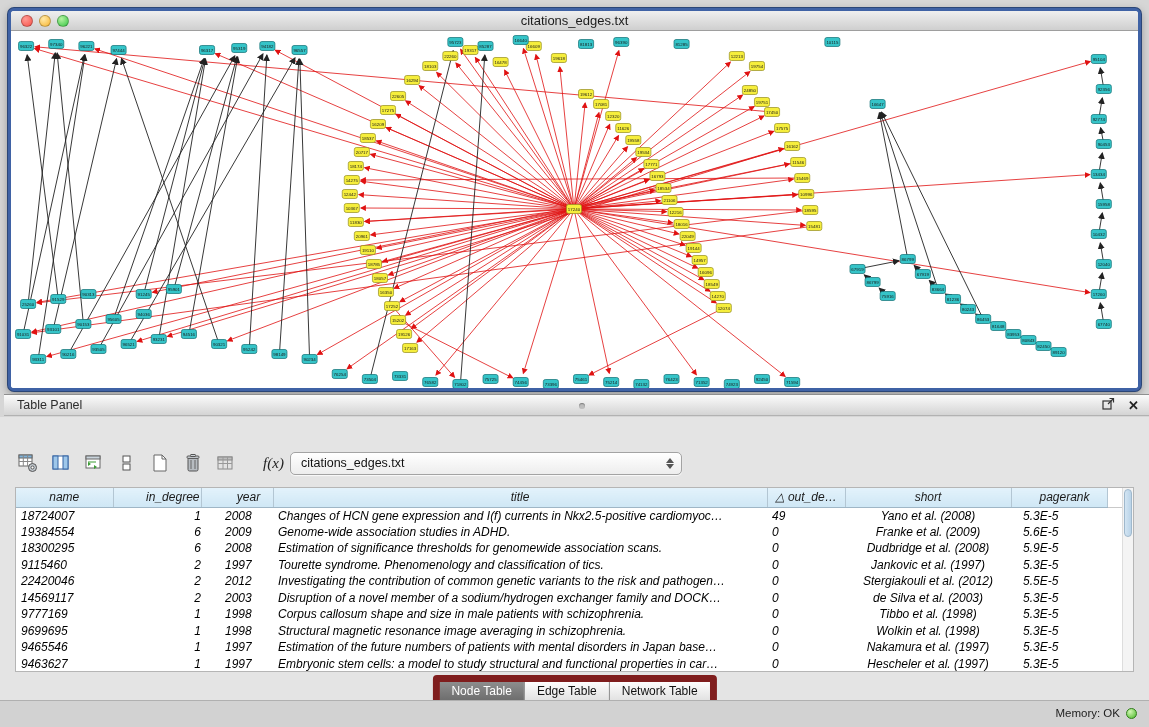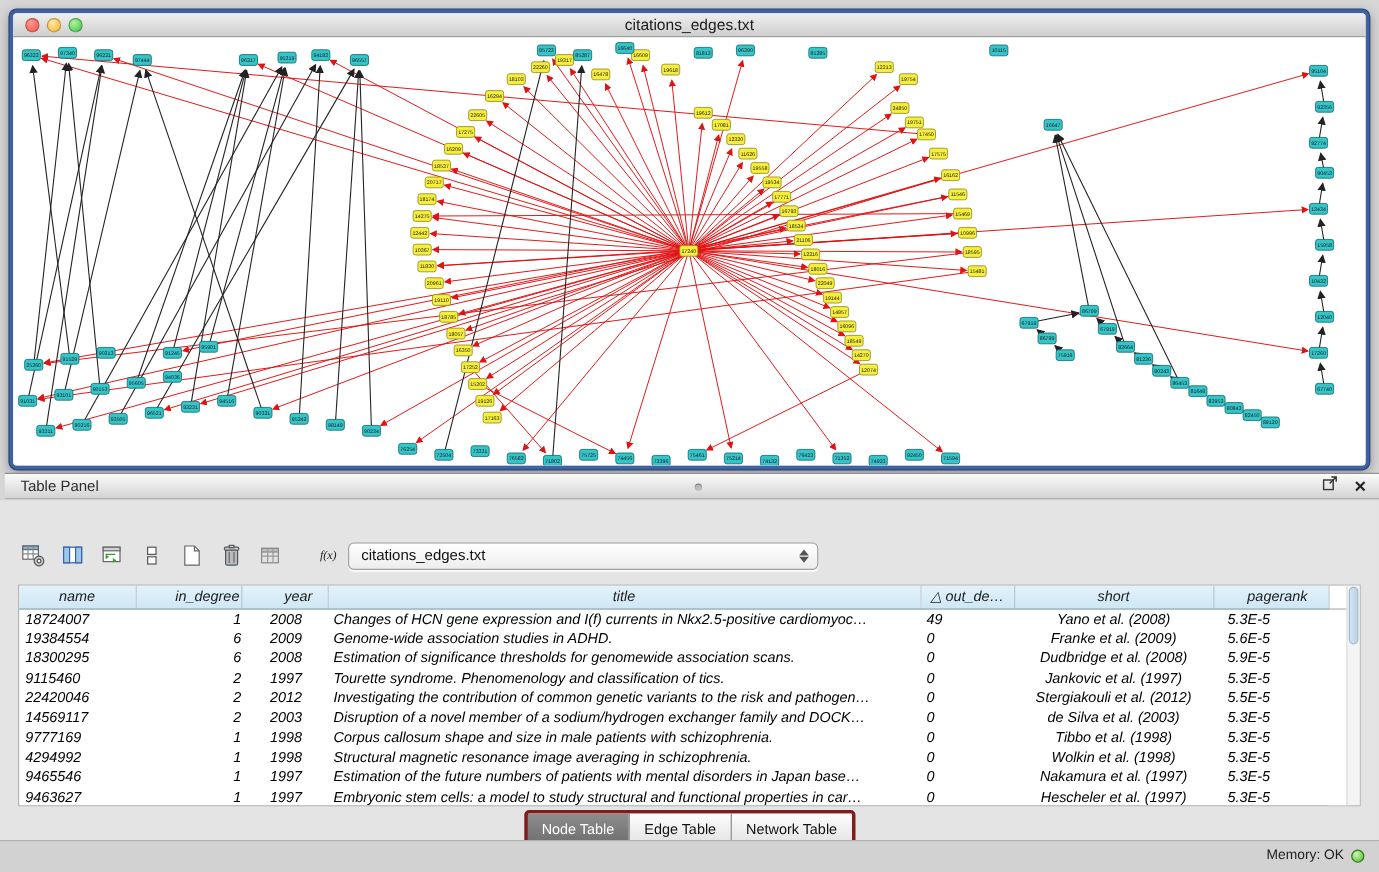--- a/index.html
+++ b/index.html
@@ -29,21 +29,21 @@
   .grip{position:absolute;left:50%;top:8px;width:6px;height:6px;border-radius:50%;
     background:#bdbdbd;box-shadow:inset 0 1px 1px rgba(0,0,0,.35);}
   .panel-icons{margin-left:auto;display:flex;align-items:center;gap:13px;padding-right:14px;}
   .panel-icons .x{font-size:13px;font-weight:bold;color:#222;line-height:1;cursor:default;}
 
   #panel-body{position:absolute;left:0;top:417px;width:1149px;height:283px;background:#e4e4e4;}
 
   .toolbar{position:absolute;left:16px;top:31px;height:30px;display:flex;align-items:center;gap:9px;}
   .tbtn{width:24px;height:24px;display:flex;align-items:center;justify-content:center;
     background:transparent;border:0;padding:0;}
-  .fx{font-family:"Liberation Serif",serif;font-style:italic;font-size:10px;color:#222;margin-left:29px;}
+  .fx{font-family:"Liberation Serif",serif;font-style:italic;font-size:15px;color:#222;margin-left:29px;}
   .combo{margin-left:10px;width:392px;height:23px;border:1px solid #a3a3a3;border-radius:5px;
     background:linear-gradient(#ffffff,#ededed);display:flex;align-items:center;
     font-size:12.5px;color:#111;box-shadow:0 1px 1px rgba(255,255,255,.8);}
   .combo-text{flex:1;padding-left:10px;}
   .combo-arrows{width:18px;display:flex;flex-direction:column;align-items:center;gap:1px;padding-right:4px;}
   .combo-arrows i{width:0;height:0;border-left:4px solid transparent;border-right:4px solid transparent;display:block;}
   .combo-arrows .up{border-bottom:5px solid #555;}
   .combo-arrows .dn{border-top:5px solid #555;}
 
   .table-wrap{position:absolute;left:15px;top:70px;width:1119px;height:185px;background:#fff;
@@ -56,21 +56,21 @@
     overflow:hidden;text-overflow:ellipsis;}
   td.c5{text-align:center;padding:0;}
   .c0{width:97px;} .c1{width:88px;text-align:right;} .c2{width:72px;padding-left:24px;} .c3{width:494px;}
   .c4{width:78px;} .c5{width:166px;} .c6{width:96px;padding-left:12px;} .fill{width:17px;background:#fff;border-right:0;}
   th.fill{background:#fff;border-bottom:1px solid #c9c9c9;}
   .vscroll{position:absolute;right:0;top:0;bottom:0;width:11px;background:#f4f4f4;border-left:1px solid #ddd;}
   .vthumb{margin:1px;height:48px;background:linear-gradient(90deg,#d3e5f3,#b9d3e8);
     border:1px solid #9fb8cc;border-radius:5px;}
 
   .tabs{position:absolute;left:50%;top:258px;transform:translateX(-50%);display:inline-flex;
-    border:3px solid #7f1d1d;border-radius:4px;overflow:hidden;background:#eee;height:32px;}
+    border:7px solid #7f1d1d;border-radius:4px;overflow:hidden;background:#eee;height:32px;}
   .tab{border:0;margin:0;padding:2px 12px;font-size:12px;font-family:inherit;
     background:linear-gradient(#fdfdfd,#e2e2e2);color:#111;border-left:1px solid #8e8e8e;}
   .tab:first-child{border-left:0;}
   .tab.sel{background:linear-gradient(#8d8d8d,#6e6e6e);color:#fff;}
 
   #statusbar{position:absolute;left:0;top:700px;width:1149px;height:27px;background:#d2d2d2;
     border-top:1px solid #b0b0b0;}
   .mem{position:absolute;right:12px;top:6px;display:flex;align-items:center;gap:6px;
     font-size:11.5px;color:#1d1d1d;}
   .led{width:11px;height:11px;border-radius:50%;border:1px solid #2e7d18;
@@ -936,21 +936,21 @@
             <td class="c0">9777169</td>
             <td class="c1">1</td>
             <td class="c2">1998</td>
             <td class="c3">Corpus callosum shape and size in male patients with schizophrenia.</td>
             <td class="c4">0</td>
             <td class="c5">Tibbo et al. (1998)</td>
             <td class="c6">5.3E-5</td>
             <td class="fill"></td>
           </tr>
           <tr>
-            <td class="c0">4294992</td>
+            <td class="c0">9699695</td>
             <td class="c1">1</td>
             <td class="c2">1998</td>
             <td class="c3">Structural magnetic resonance image averaging in schizophrenia.</td>
             <td class="c4">0</td>
             <td class="c5">Wolkin et al. (1998)</td>
             <td class="c6">5.3E-5</td>
             <td class="fill"></td>
           </tr>
           <tr>
             <td class="c0">9465546</td>

